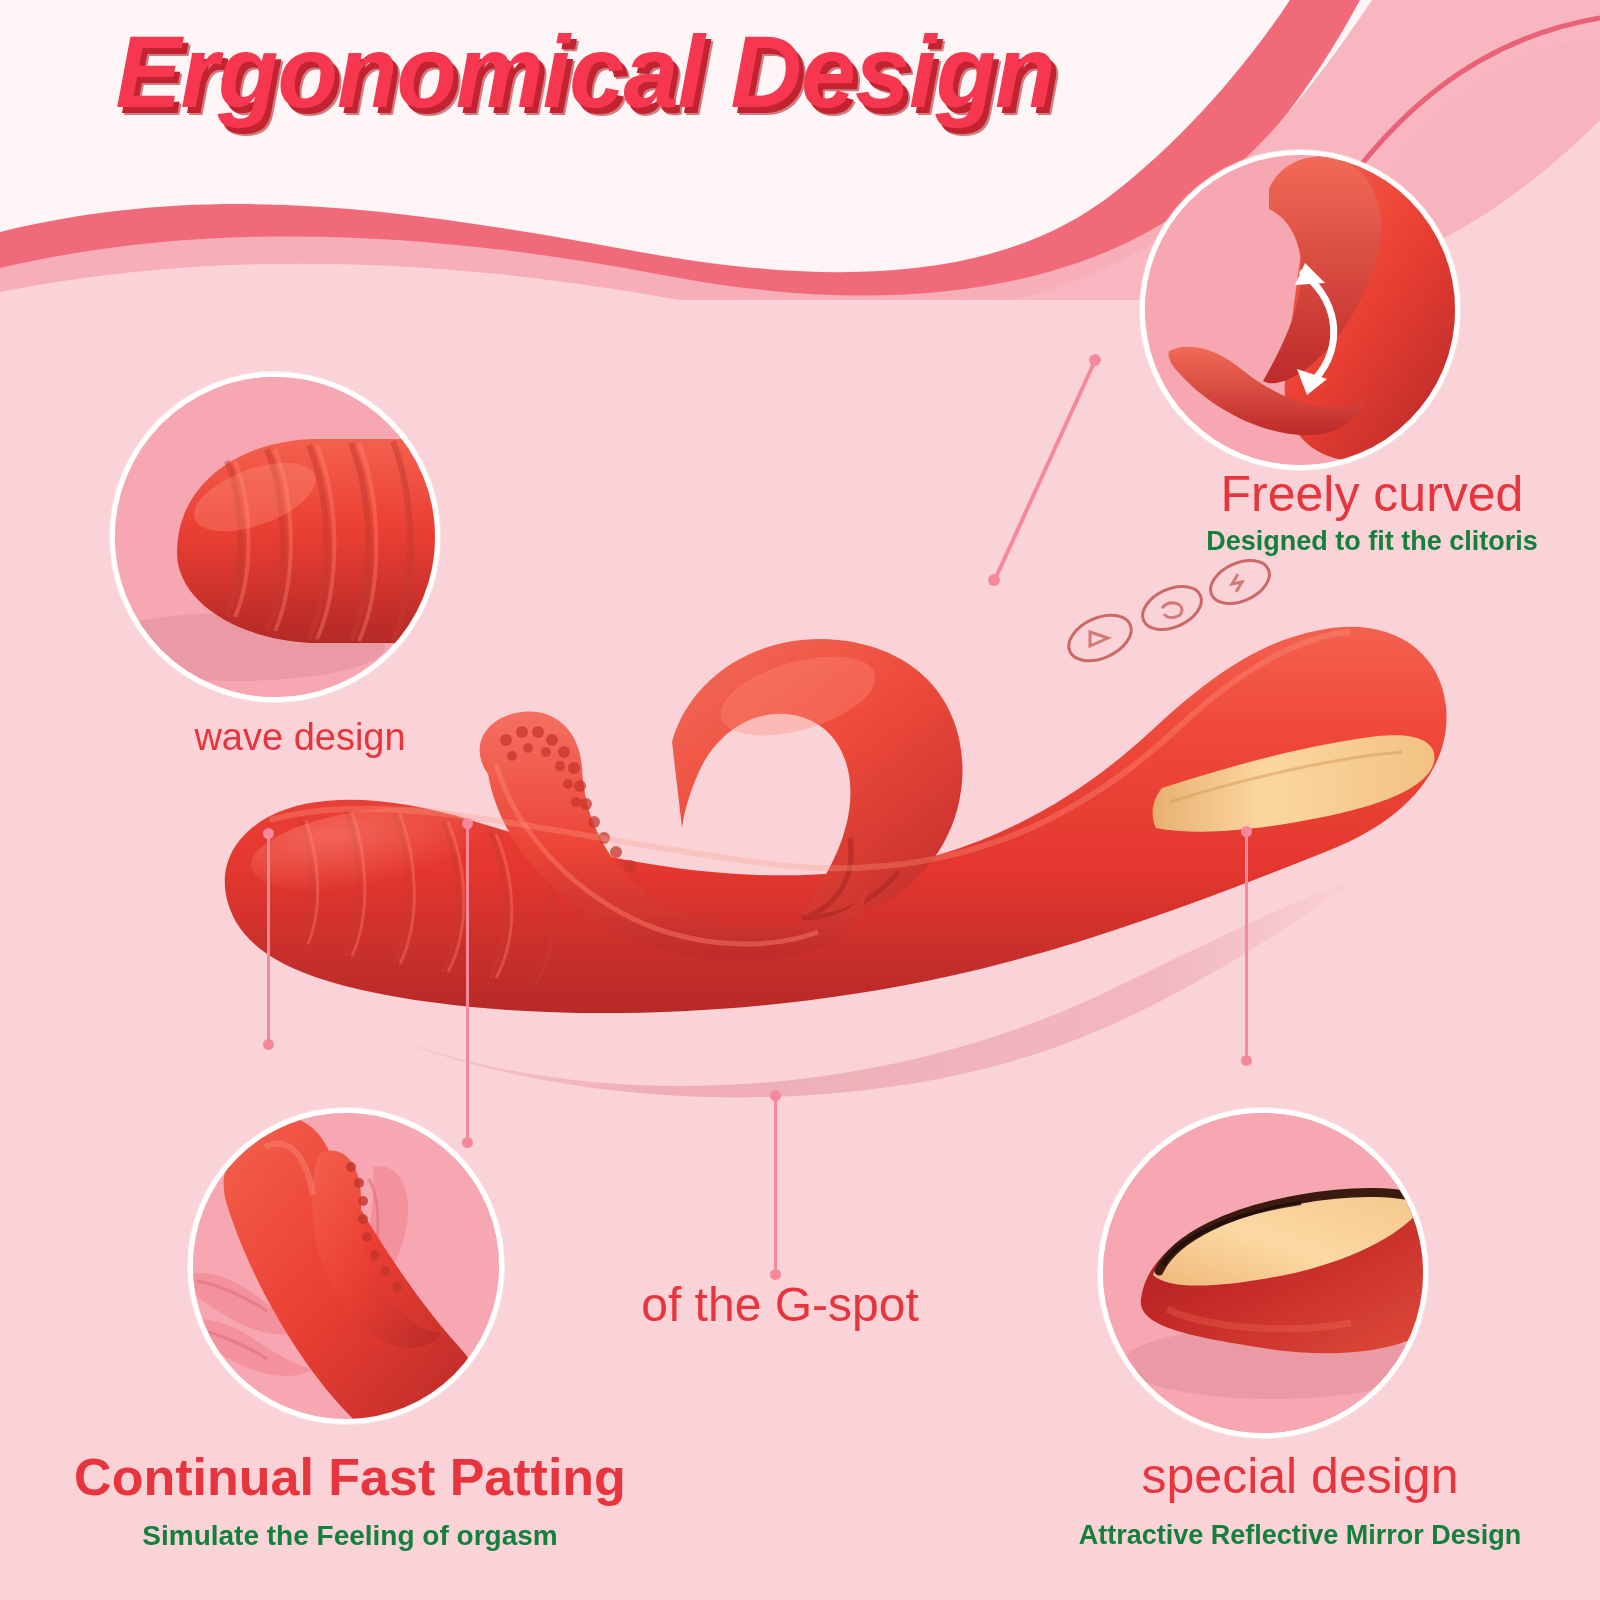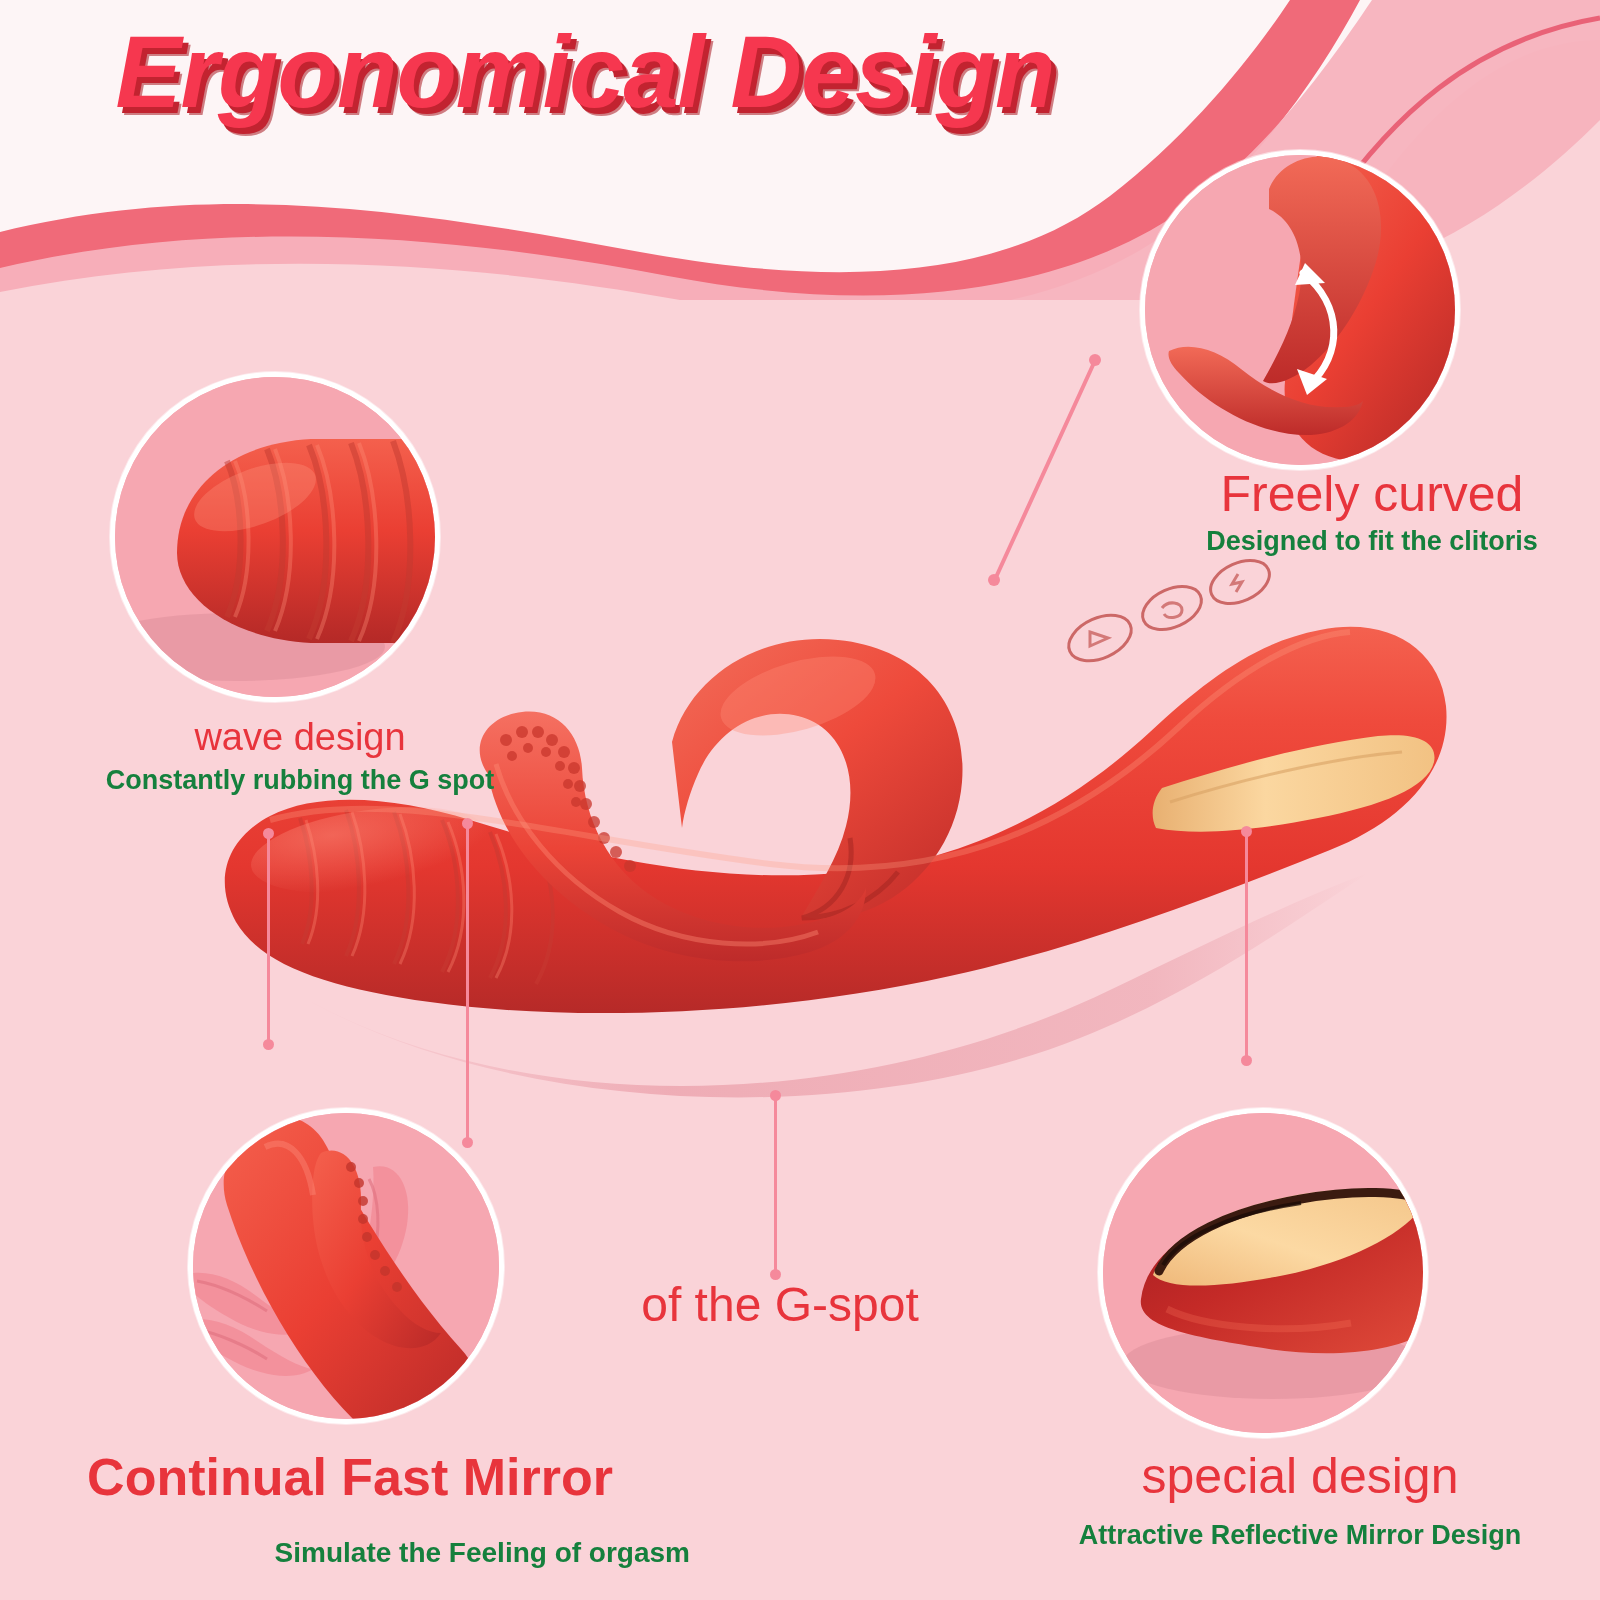--- a/index.html
+++ b/index.html
@@ -75,21 +75,21 @@
 
   #label-freely-curved    { left:1122px;top:468px;  width:500px; }
   #label-freely-curved .label-title{ font-size:50px; }
   #label-freely-curved .label-sub  { font-size:27px; margin-top:4px; font-weight:bold; }
 
   #label-fits-curvature   { left:520px; top:1280px; width:520px; }
   #label-fits-curvature .label-title{ font-size:48px; white-space:normal; }
 
   #label-fast-patting     { left:10px;  top:1450px; width:680px; }
   #label-fast-patting .label-title{ font-size:52px; font-weight:bold; }
-  #label-fast-patting .label-sub  { font-size:28px; margin-top:31px; font-weight:bold;text-align:right; }
+  #label-fast-patting .label-sub  { font-size:28px; margin-top:14px; font-weight:bold; }
 
   #label-special-design   { left:980px; top:1450px; width:640px; }
   #label-special-design .label-title{ font-size:50px; }
   #label-special-design .label-sub  { font-size:27px; margin-top:16px; font-weight:bold; }
 </style>
 </head>
 <body>
 
 <div id="header-band">
   <svg width="1600" height="300" viewBox="0 0 1600 300">
@@ -429,33 +429,32 @@
 <div class="connector" id="connector-freely-curved" style="left:980px; top:350px; width:130px; height:240px;">
   <svg width="130" height="240" viewBox="0 0 130 240">
     <line x1="113" y1="15" x2="17" y2="225" stroke="#f5899b" stroke-width="4" stroke-linecap="round"></line>
     <circle cx="115" cy="10" r="6" fill="#f5899b"></circle>
     <circle cx="14" cy="230" r="6" fill="#f5899b"></circle>
   </svg>
 </div>
 
 <div class="label-block" id="label-wave-design">
   <div class="label-title">wave design</div>
-  <div class="label-sub">Constantly rubbing the G spot</div>
 </div>
 
 <div class="label-block" id="label-freely-curved">
   <div class="label-title">Freely curved</div>
   <div class="label-sub">Designed to fit the clitoris</div>
 </div>
 
 <div class="label-block" id="label-fits-curvature">
   <div class="label-title">of the G-spot</div>
 </div>
 
 <div class="label-block" id="label-fast-patting">
-  <div class="label-title">Continual Fast Mirror</div>
+  <div class="label-title">Continual Fast Patting</div>
   <div class="label-sub">Simulate the Feeling of orgasm</div>
 </div>
 
 <div class="label-block" id="label-special-design">
   <div class="label-title">special design</div>
   <div class="label-sub">Attractive Reflective Mirror Design</div>
 </div>
 
 </body></html>

